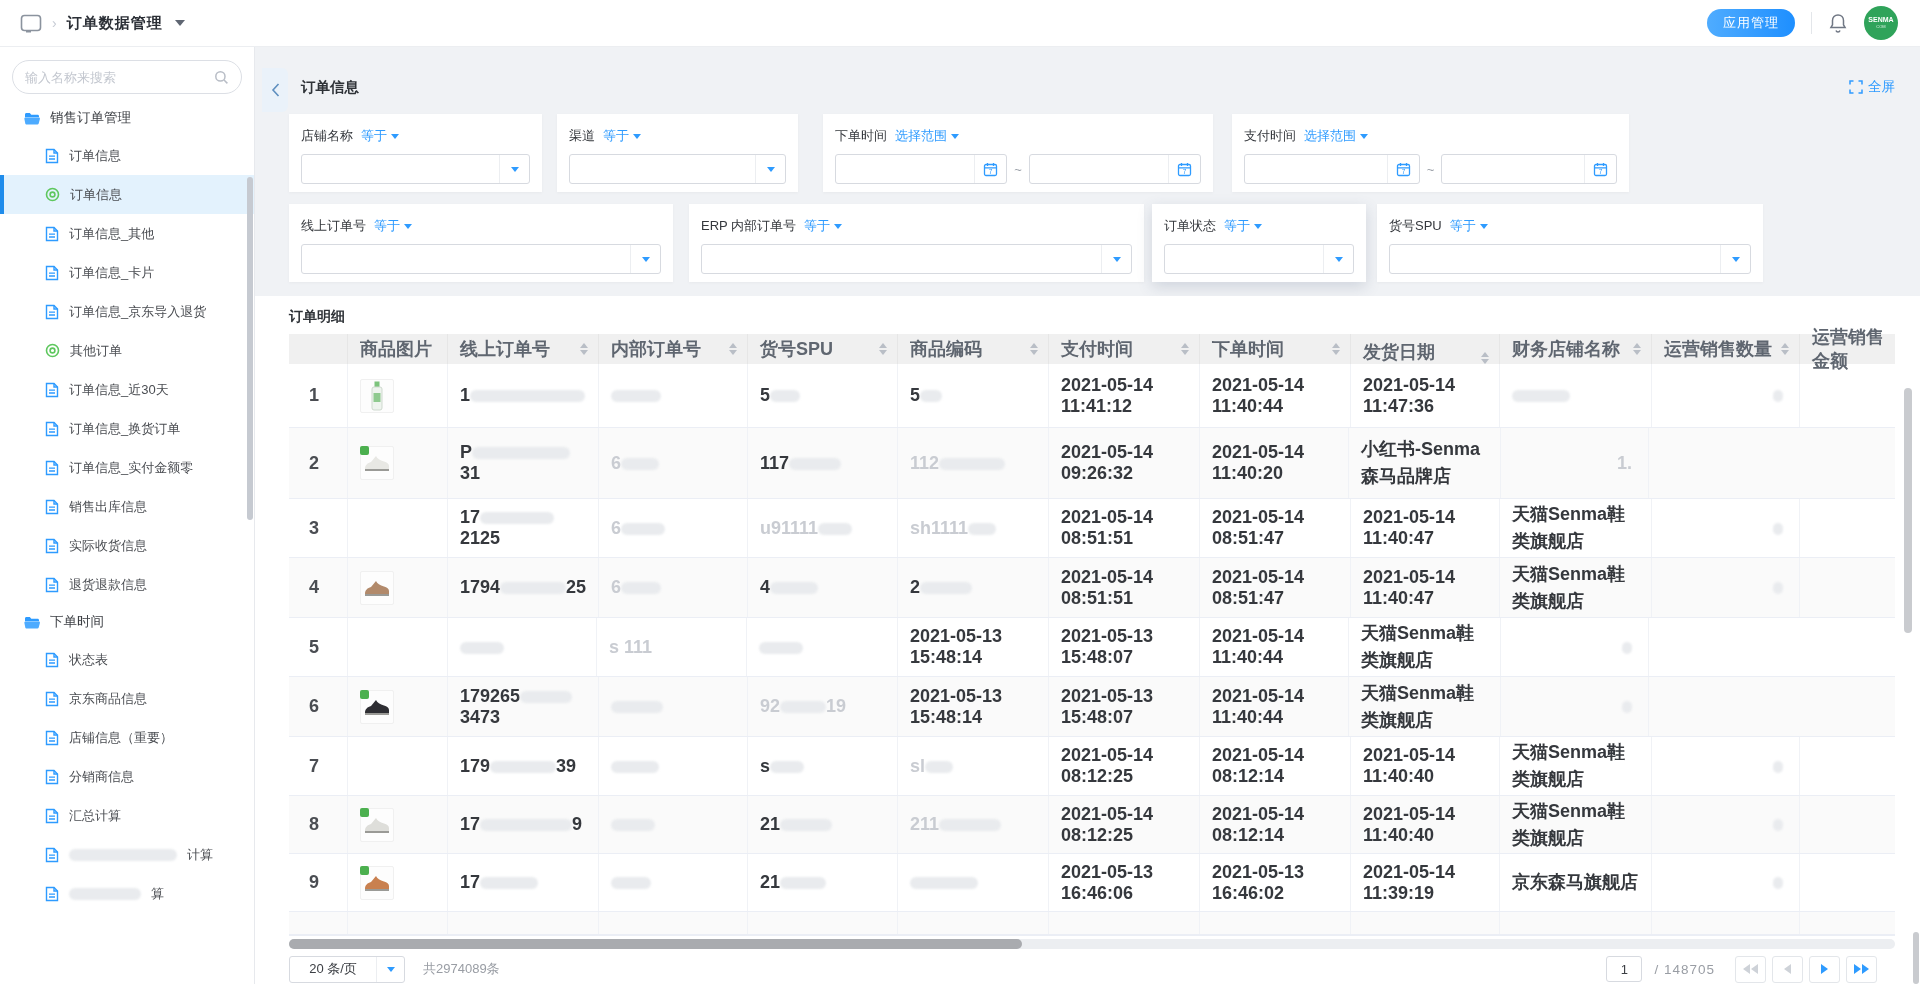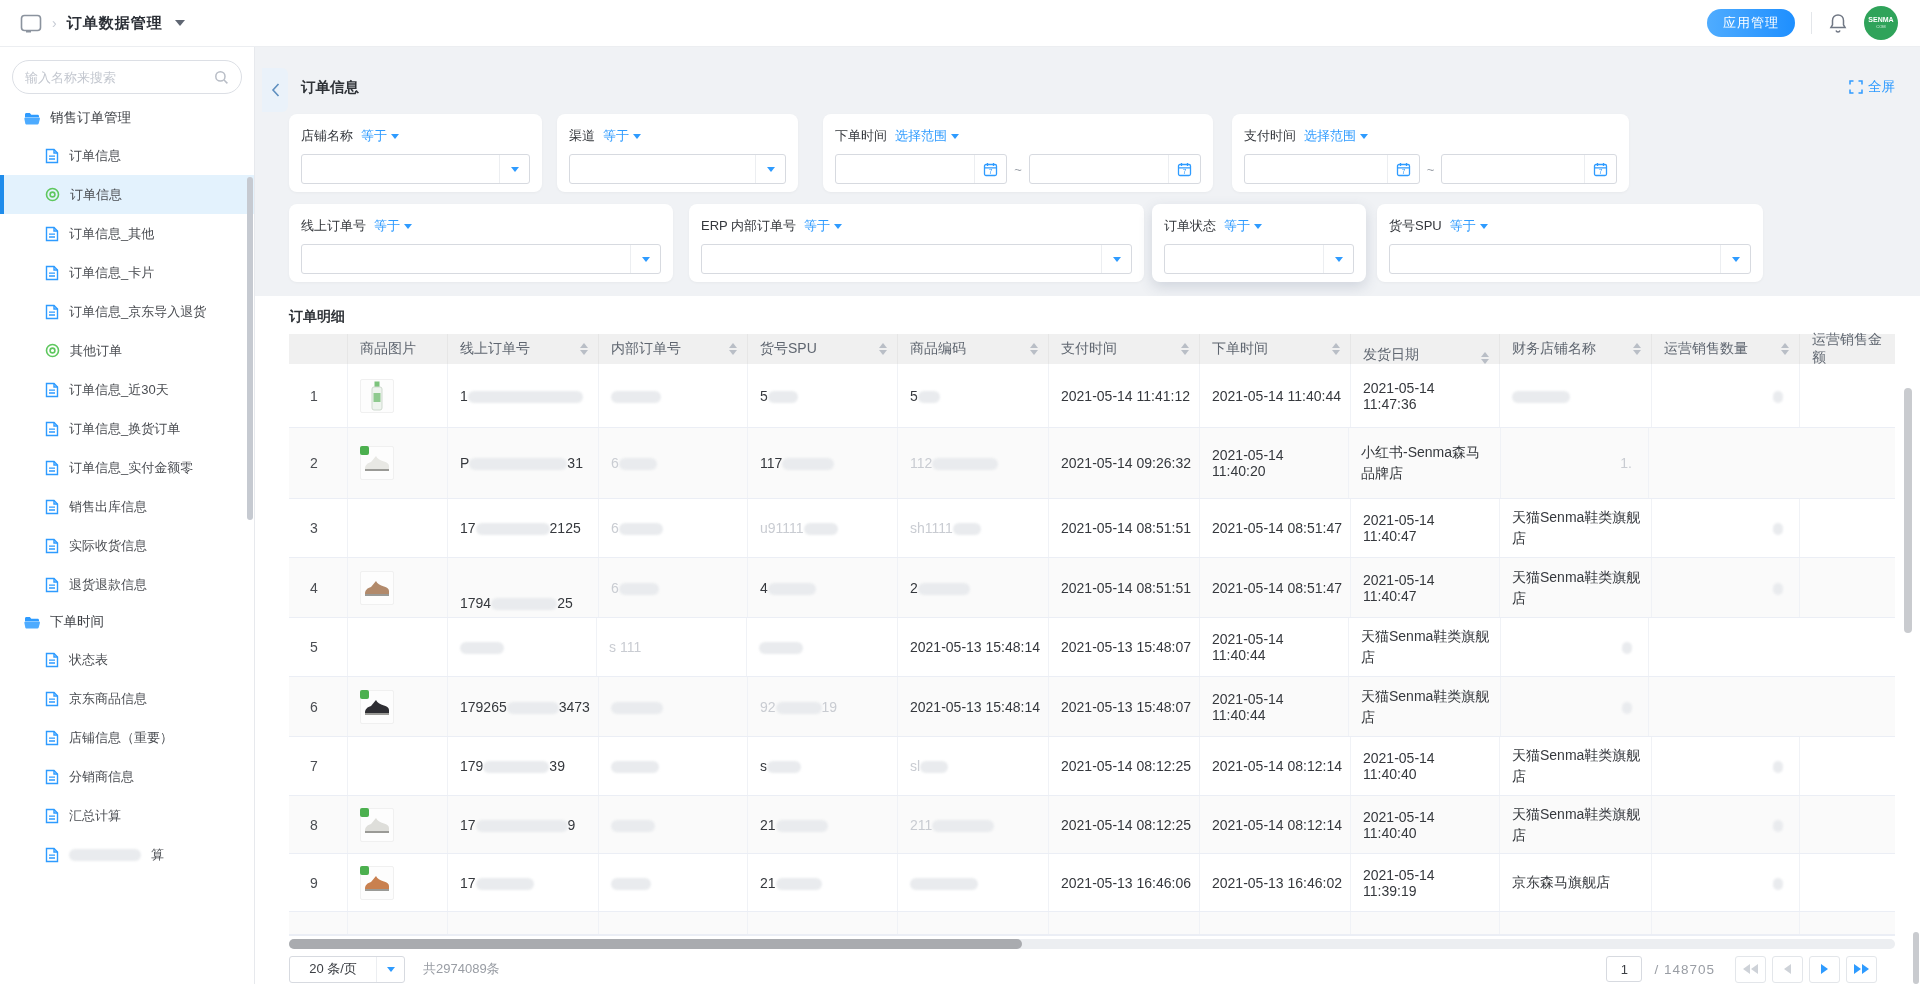--- a/index.html
+++ b/index.html
@@ -48,21 +48,21 @@
   .back-tab { position:absolute; left:7px; top:21px; width:26px; height:44px; background:#eaf2fa;
     border-radius:0 6px 6px 0; display:flex; align-items:center; justify-content:center; cursor:pointer; }
   .main-head { display:flex; align-items:center; margin:21px 25px 0 46px; height:42px; }
   .page-title { font-size:14.5px; font-weight:bold; color:#2f3338; }
   .fullscreen { margin-left:auto; display:flex; align-items:center; gap:5px; color:#2e9bff; font-size:13.5px; cursor:pointer; }
 
   
   .filters { margin:8px 25px 0 34px; }
   .f-row { display:flex; }
   .f-row + .f-row { margin-top:12px; }
-  .f-card { background:#fff; border-radius:8px; padding:13px 12px 12px 12px; height:78px;
+  .f-card { background:#fff; border-radius:0; padding:13px 12px 12px 12px; height:78px;
     box-shadow:0 1px 3px rgba(0,0,0,.04); }
   .f-card.elevated { box-shadow:0 5px 14px rgba(60,80,110,.18); }
   .f-label-row { display:flex; align-items:center; gap:8px; font-size:13px; color:#35383d; margin-bottom:9px; }
   .f-op { color:#2e9bff; display:flex; align-items:center; gap:4px; cursor:pointer; }
   .caret-blue { width:0; height:0; border-left:4.5px solid transparent; border-right:4.5px solid transparent; border-top:5.5px solid #2e9bff; }
   .f-select { height:30px; border:1px solid #d7dae0; border-radius:3px; background:#fff;
     display:flex; align-items:center; cursor:pointer; }
   .f-select .sel-text { flex:1; }
   .f-select .sel-caret { width:30px; align-self:stretch; border-left:1px solid #eceef1;
     display:flex; align-items:center; justify-content:center; }
@@ -71,21 +71,21 @@
     display:flex; align-items:center; cursor:text; }
   .date-input .di-text { flex:1; }
   .date-input .di-icon { width:32px; align-self:stretch; border-left:1px solid #eceef1;
     display:flex; align-items:center; justify-content:center; }
   .tilde { color:#9aa0a8; font-size:13px; }
 
   
   .content-panel { background:#fff; margin-top:14px; flex:1; padding:12px 25px 0 34px; position:relative; }
   .table-title { font-size:14px; font-weight:bold; color:#2f3338; margin-bottom:8px; }
 
-  .otable { width:1606px; font-size:14px; }
+  .otable { width:1606px; font-size:18px;font-weight:bold; }
   .t-head { display:flex; background:#f0f0f0; height:30px; }
   .t-hcell { display:flex; align-items:center; padding-left:12px; color:#5f6670;
     border-right:1px solid #e6e6e6; cursor:pointer; position:relative; }
   .t-hcell:last-child { border-right:none; }
   .sort { margin-left:auto; margin-right:10px; display:flex; flex-direction:column; gap:2px; }
   .sort i { display:block; width:0; height:0; border-left:4px solid transparent; border-right:4px solid transparent; }
   .sort .up { border-bottom:5px solid #b9bec6; }
   .sort .dn { border-top:5px solid #b9bec6; }
   .t-body { height:572px; overflow:hidden; border-bottom:1px solid #ebeef5; }
   .t-row { display:flex; border-bottom:1px solid #ebeef5; background:#fff; }
@@ -317,20 +317,29 @@
             <path d="M4 8.2h6M4 11h6" stroke="#2e9bff" stroke-width="1.3"></path>
           </svg>
           <span>汇总计算</span>
         </div>
         <div class="tree-item">
           <svg width="14" height="16" viewBox="0 0 14 16">
             <path d="M1.5 1.5h7.5L12.5 5v9.5h-11z" fill="#fff" stroke="#2e9bff" stroke-width="1.4"></path>
             <path d="M9 1.5V5h3.5" fill="none" stroke="#2e9bff" stroke-width="1.4"></path>
             <path d="M4 8.2h6M4 11h6" stroke="#2e9bff" stroke-width="1.3"></path>
           </svg>
+          <span class="blob" style="width: 108px;"></span>
+          <span>计算</span>
+        </div>
+        <div class="tree-item">
+          <svg width="14" height="16" viewBox="0 0 14 16">
+            <path d="M1.5 1.5h7.5L12.5 5v9.5h-11z" fill="#fff" stroke="#2e9bff" stroke-width="1.4"></path>
+            <path d="M9 1.5V5h3.5" fill="none" stroke="#2e9bff" stroke-width="1.4"></path>
+            <path d="M4 8.2h6M4 11h6" stroke="#2e9bff" stroke-width="1.3"></path>
+          </svg>
           <span class="blob" style="width: 72px;"></span>
           <span>算</span>
         </div>
       </div>
     <div class="sb-thumb"></div>
   </aside>
 
   <main class="main">
     <div class="back-tab">
       <svg width="9" height="14" viewBox="0 0 9 14">
@@ -709,21 +718,21 @@
                 <span>4</span>
               </div>
               <div class="t-cell" style="width: 100px; flex: 0 0 auto;">
                 <div class="prod-img">
                   <svg width="28" height="20" viewBox="0 0 28 20">
                     <path d="M2 16c0-4 2.5-6 6-7l5-6c1 2.5 4 4.5 8 5.5 3 .8 5 2.2 5 4.5V16z" fill="#b28a6b"></path>
                     <path d="M2 16h24v2H2z" fill="#9a9a96"></path>
                   </svg>
                 </div>
               </div>
-              <div class="t-cell" style="width: 151px; flex: 0 0 auto; align-items: flex-end;">
+              <div class="t-cell" style="width: 151px; flex: 0 0 auto;">
                 <span><span>1794</span><span class="blob" style="width: 66px;"></span><span>25</span></span>
               </div>
               <div class="t-cell" style="width: 149px; flex: 0 0 auto;">
                 <span class="faint"><span>6</span><span class="blob" style="width: 40px;"></span></span>
               </div>
               <div class="t-cell" style="width: 150px; flex: 0 0 auto;">
                 <span><span>4</span><span class="blob" style="width: 48px;"></span></span>
               </div>
               <div class="t-cell" style="width: 151px; flex: 0 0 auto;">
                 <span><span>2</span><span class="blob" style="width: 52px;"></span></span>

